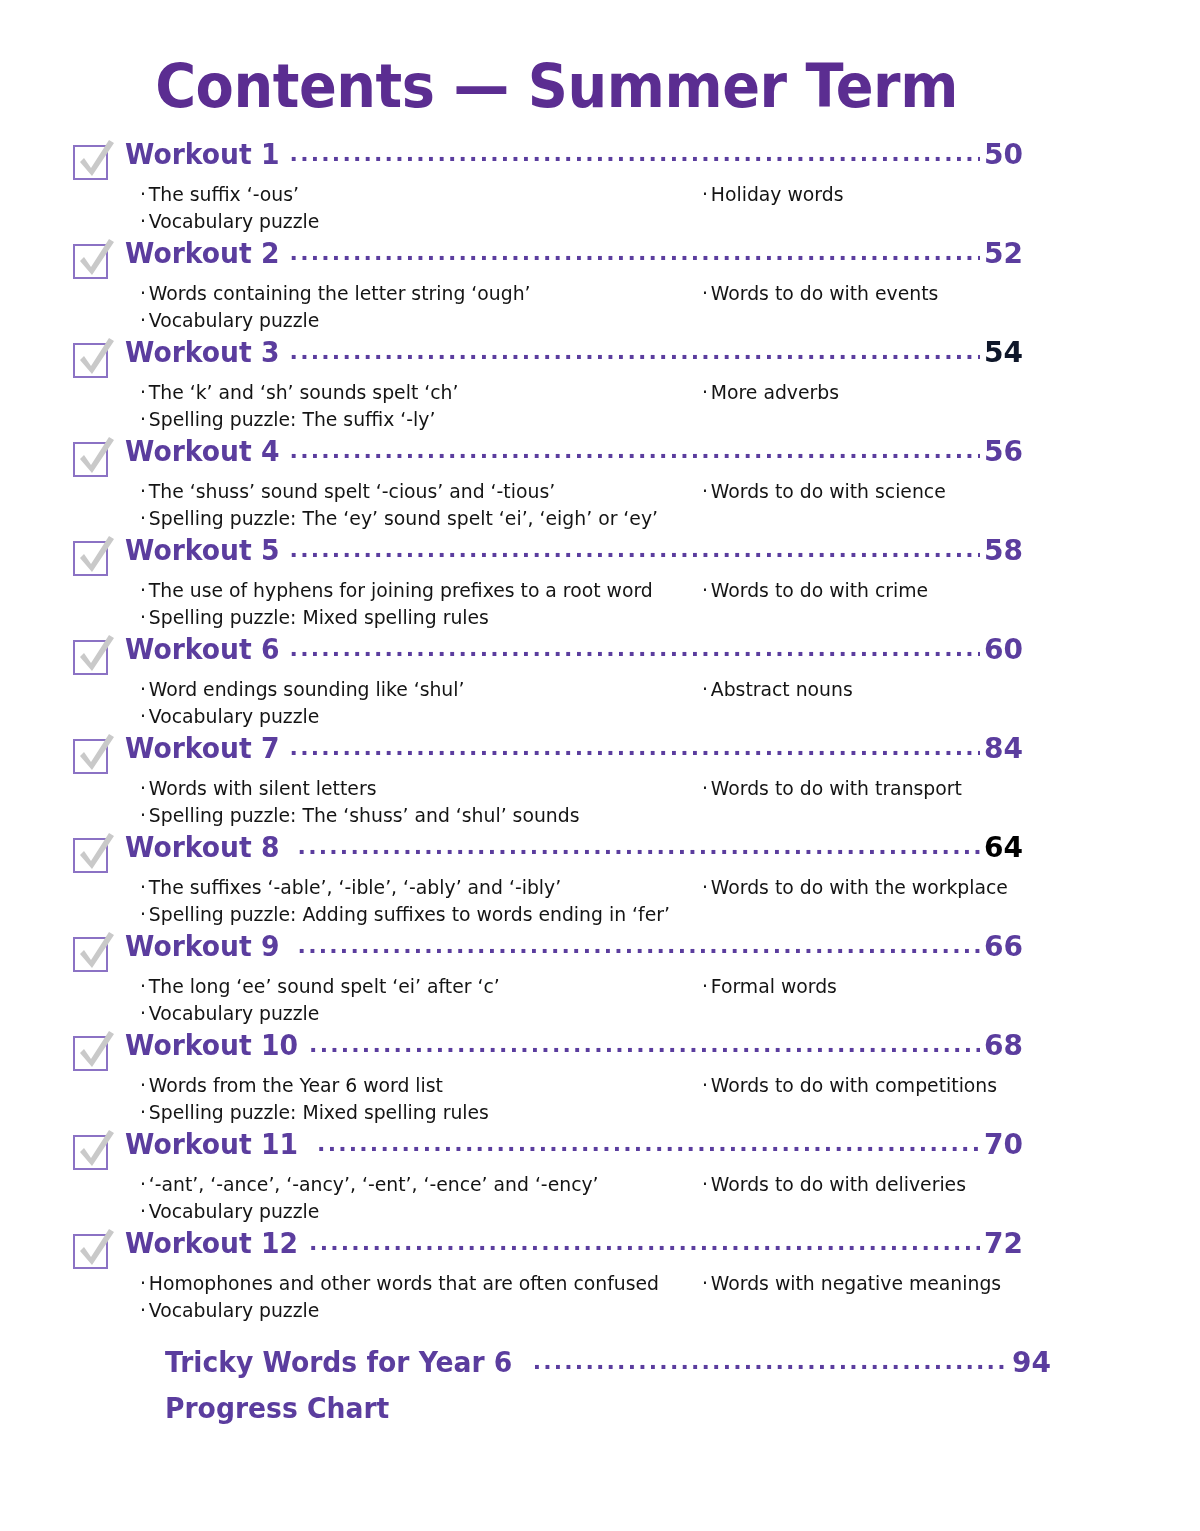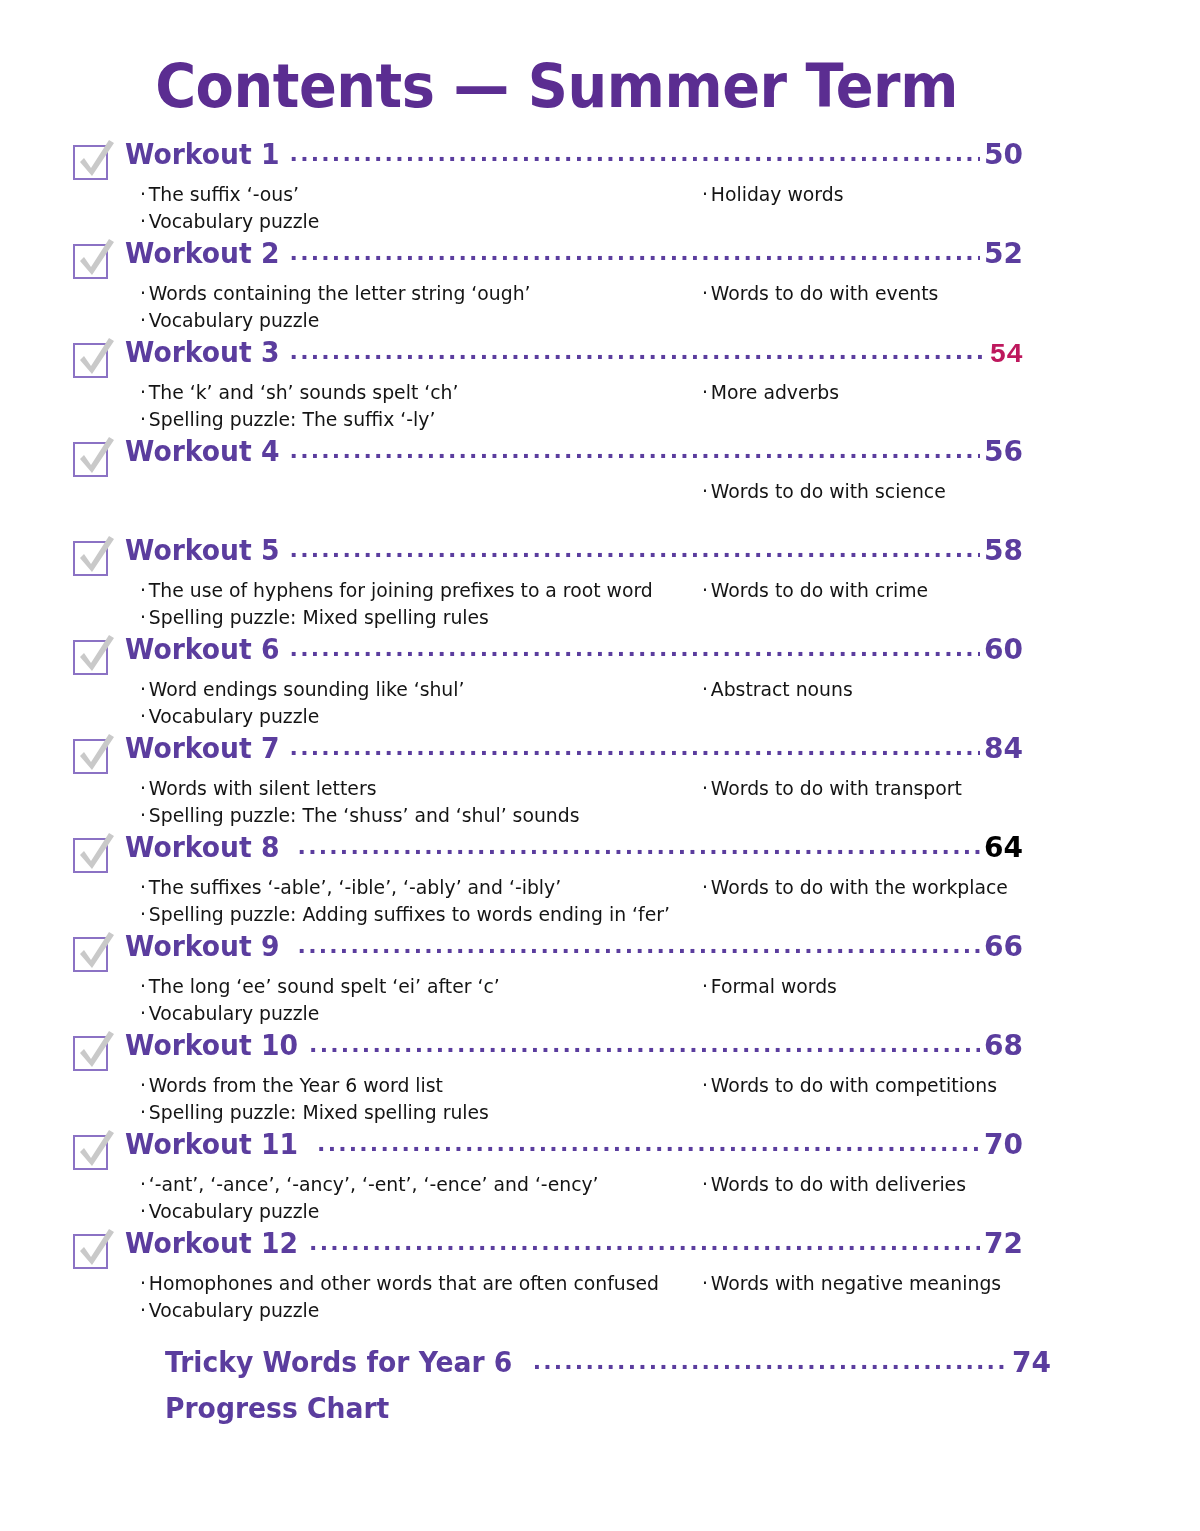--- a/index.html
+++ b/index.html
@@ -249,21 +249,21 @@
       <div class="entry">
         <span class="checkbox">
           <span class="box" style="border-color: rgb(139, 114, 196);"></span>
           <svg viewBox="0 0 44 46">
             <path d="M5 26 L9 22 L16 32 L34 4 L39 7 L17 40 Z" fill="#c9c9c9"></path>
           </svg>
         </span>
         <div class="entry-head">
           <span class="entry-title" style="color: rgb(91, 61, 158);">Workout 3</span>
           <span class="leader"></span>
-          <span class="entry-page" style="color: #be185d; font-family: Liberation Mono, monospace;">54</span>
+          <span class="entry-page" style="color: #0f172a;">54</span>
         </div>
         <div class="entry-body">
           <div class="col-left">
             <div class="bullet"><span class="dot">·</span><span>The ‘k’ and ‘sh’ sounds spelt ‘ch’</span></div>
             <div class="bullet"><span class="dot">·</span><span>Spelling puzzle: The suffix ‘-ly’</span></div>
           </div>
           <div class="col-right">
             <div class="bullet"><span class="dot">·</span><span>More adverbs</span></div>
           </div>
         </div>
@@ -274,20 +274,24 @@
           <svg viewBox="0 0 44 46">
             <path d="M5 26 L9 22 L16 32 L34 4 L39 7 L17 40 Z" fill="#c9c9c9"></path>
           </svg>
         </span>
         <div class="entry-head">
           <span class="entry-title" style="color: rgb(91, 61, 158);">Workout 4</span>
           <span class="leader"></span>
           <span class="entry-page" style="color: rgb(91, 61, 158);">56</span>
         </div>
         <div class="entry-body">
+          <div class="col-left">
+            <div class="bullet"><span class="dot">·</span><span>The ‘shuss’ sound spelt ‘-cious’ and ‘-tious’</span></div>
+            <div class="bullet"><span class="dot">·</span><span>Spelling puzzle: The ‘ey’ sound spelt ‘ei’, ‘eigh’ or ‘ey’</span></div>
+          </div>
           <div class="col-right">
             <div class="bullet"><span class="dot">·</span><span>Words to do with science</span></div>
           </div>
         </div>
       </div>
       <div class="entry">
         <span class="checkbox">
           <span class="box" style="border-color: rgb(139, 114, 196);"></span>
           <svg viewBox="0 0 44 46">
             <path d="M5 26 L9 22 L16 32 L34 4 L39 7 L17 40 Z" fill="#c9c9c9"></path>
@@ -461,20 +465,20 @@
             <div class="bullet"><span class="dot">·</span><span>Words with negative meanings</span></div>
           </div>
         </div>
       </div>
     </div>
 
   <div id="backmatter">
       <div class="back-row">
         <span class="back-title" style="color: rgb(91, 61, 158);">Tricky Words for Year 6</span>
         <span class="leader"></span>
-        <span class="back-page" style="color: rgb(91, 61, 158);">74</span>
+        <span class="back-page" style="color: rgb(91, 61, 158);">94</span>
       </div>
       <div class="back-row">
         <span class="back-title" style="color: rgb(91, 61, 158);">Progress Chart</span>
       </div>
     </div>
 
 </div>
 
 </body></html>

